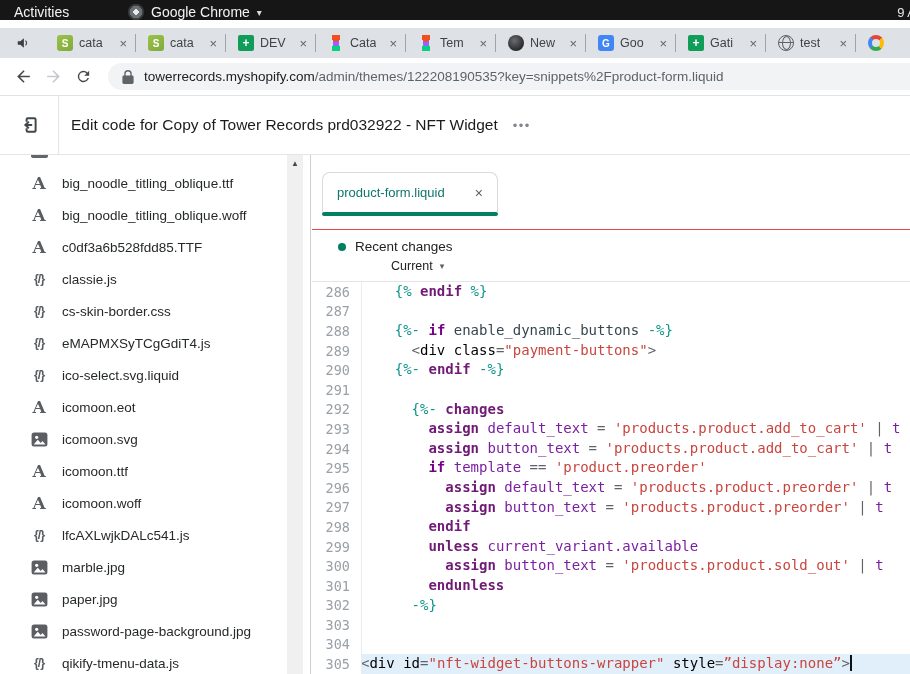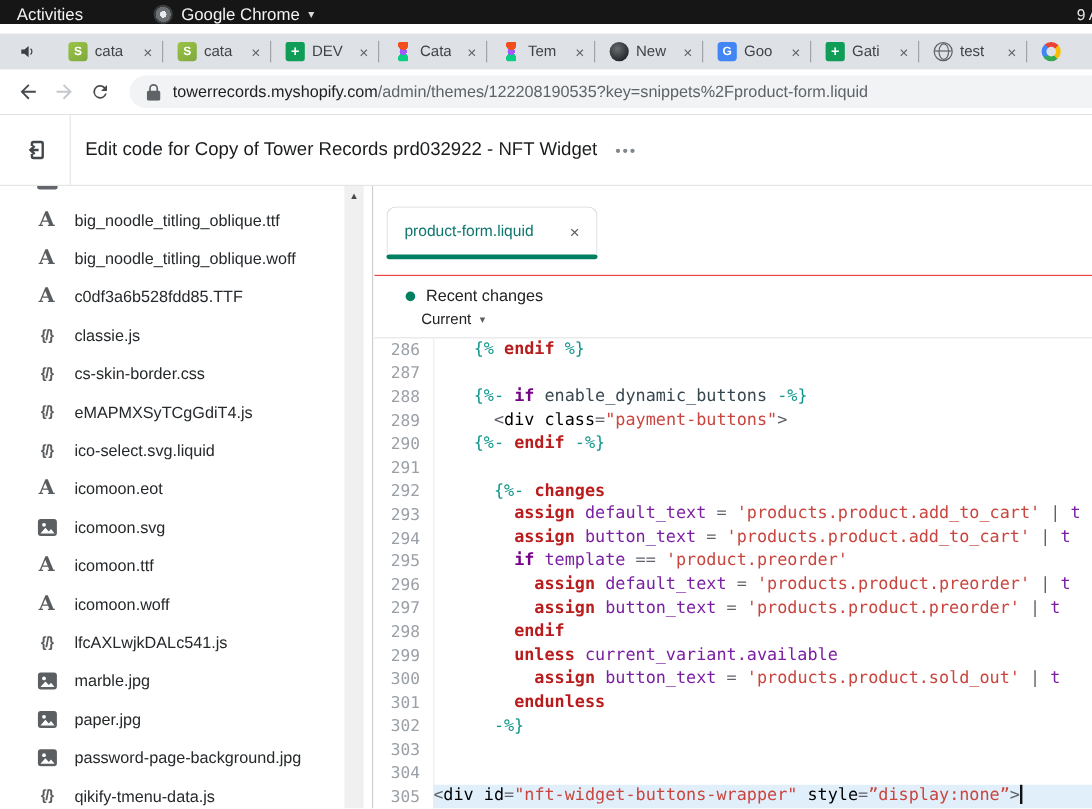--- a/index.html
+++ b/index.html
@@ -85,35 +85,35 @@
           display:flex; align-items:center; padding:0 14px; cursor:pointer; }
   .etab-label { font-size:13px; color:#0f766e; }
   .etab-close { margin-left:auto; color:#5c5f62; font-size:14px; cursor:pointer; }
   .etab-underline { position:absolute; left:10px; top:57px; width:176px; height:4px; background:#008060; border-radius:2px; }
   .revbar { position:absolute; left:0; right:0; top:74px; height:53px;
             border-top:1px solid #ef4444; border-bottom:1px solid #e3e5e7; padding:9px 0 0 26px; }
   .rev-row1 { display:flex; align-items:center; gap:9px; }
   .rev-dot { width:8px; height:8px; border-radius:50%; background:#008060; flex:none; }
   .rev-title { font-size:13.5px; color:#202223; }
   .rev-row2 { margin-top:5px; margin-left:13px; display:flex; align-items:center; gap:7px; cursor:pointer; }
-  .rev-current { font-size:12.5px; color:#202223; }
+  .rev-current { font-size:12.5px; color:#202223;margin-left:40px; }
   .rev-caret { font-size:9px; color:#5c5f62; }
 
   .codewrap { position:absolute; left:0; right:0; top:127px; bottom:0; overflow:hidden;
               font-family:"DejaVu Sans Mono","Liberation Mono",monospace; font-size:14px; }
   .gutter-rule { position:absolute; left:49px; top:0; bottom:0; width:1px; background:#ececec; }
   .cl { display:flex; height:19.6px; align-items:center; }
   .ln { width:49px; padding-right:11px; text-align:right; color:#9aa0a6; font-size:13.5px; flex:none; }
   .codearea { flex:1; height:19.6px; display:flex; align-items:center; cursor:text; }
   .cl.active .codearea { background:#e1effb; }
   .code { white-space:pre; line-height:19.6px; }
   .caret { display:inline-block; width:2px; height:16px; background:#101113; vertical-align:-3px; }
 
   .tk-de  { color:#0e968c; }
-  .tk-kw  { color:#b91c1c; font-weight:bold; }
+  .tk-kw  { color:#701a75; font-weight:bold; }
   .tk-ct  { color:#770088; font-weight:bold; }
   .tk-var { color:#7b1fa2; }
   .tk-str { color:#c9453e; }
   .tk-tag { color:#000000; }
   .tk-op  { color:#5f6368; }
   .tk-pl  { color:#37474f; }
 </style>
 </head>
 <body>
 

